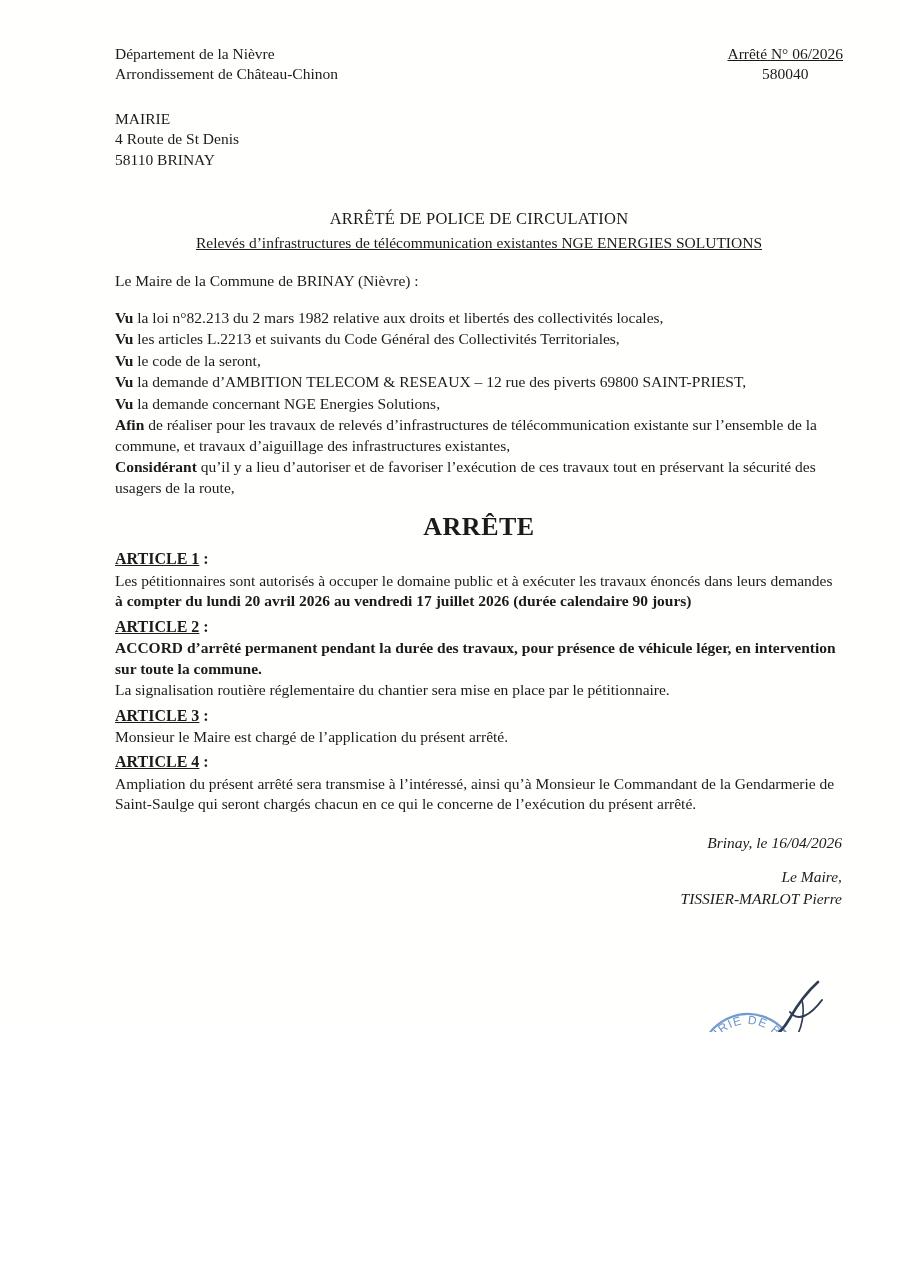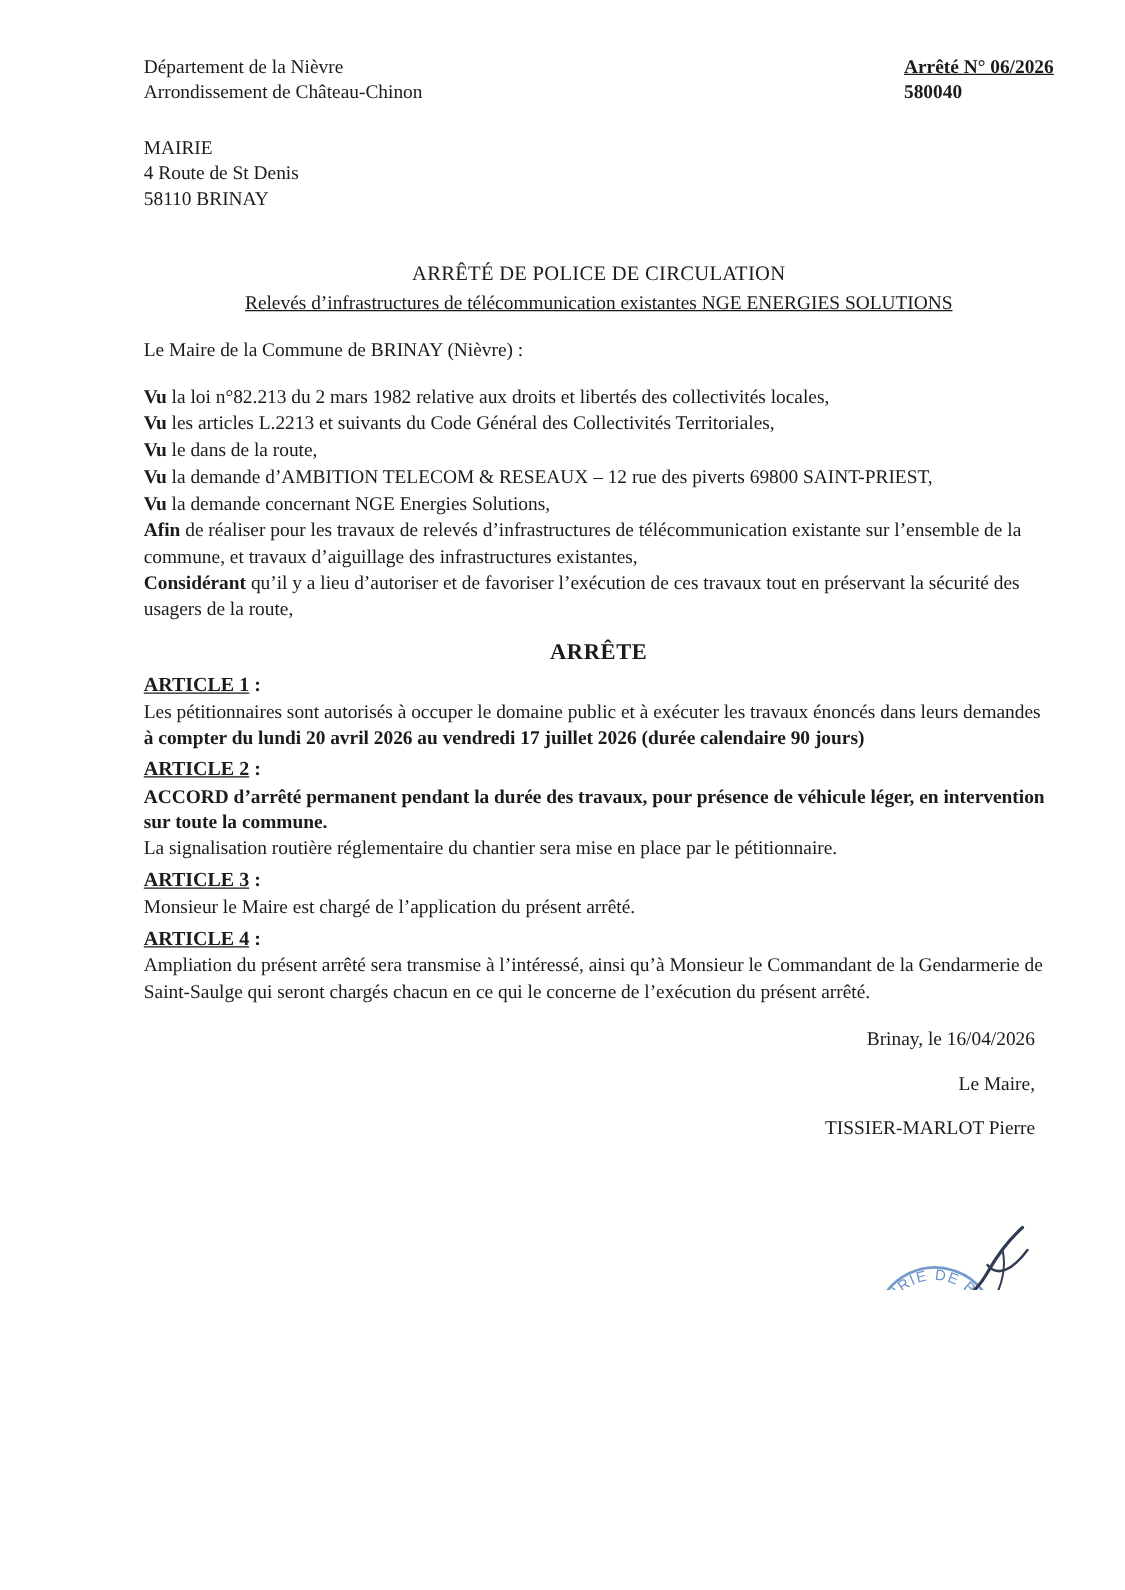--- a/index.html
+++ b/index.html
@@ -12,44 +12,44 @@
     font-family:"Liberation Serif", serif;
     color:#1b1b1b;
     overflow:hidden;
   }
   .content {
     position:absolute; top:44px; left:115px; right:57px;
     font-size:15.5px; line-height:1.32;
   }
   .doc-header { display:flex; justify-content:space-between; align-items:flex-start; }
   .doc-header .left p { margin:0; }
-  .doc-header .right { text-align:left;font-weight:bold; }
+  .doc-header .right { text-align:center; }
   .u { text-decoration:underline; }
   .mairie { margin-top:24px; }
   .mairie p { margin:0; }
   .title-block { margin-top:38px; text-align:center; }
   .title-main { font-weight:normal; font-size:16.5px; letter-spacing:0.2px; }
   .title-sub { text-decoration:underline; margin-top:3px; font-size:15.5px; }
   .intro { margin-top:18px; }
   .recitals { margin-top:16px; }
   .recitals p { margin:1px 0; }
   .recitals .lead { font-weight:bold; }
   .decree {
     margin-top:12px; text-align:center;
-    font-size:18px; font-weight:bold; letter-spacing:0.5px;
+    font-size:26px; font-weight:bold; letter-spacing:0.5px;
   }
   .article { margin-top:4px; }
   .article h3 { font-size:16px; font-weight:bold; display:inline; }
   .article h3 .hu { text-decoration:underline; }
   .article p { margin-top:1px; }
   .emph { font-weight:bold; }
   .boldline { font-weight:bold; }
   .sig-block { margin-top:18px; text-align:right; }
   .sig-block .role-name { margin-top:14px; }
-  .sig-block p { margin:15px; }
+  .sig-block p { margin:1px;font-style:italic; }
 
   
   .stamp-wrap { position:absolute; left:662px; top:978px; width:200px; height:160px; }
   .stamp-wrap svg { display:block; }
 
   
   .ar-box {
     position:absolute; left:45px; top:1102px; width:357px;
     border:3px solid #000; background:#fff;
   }
@@ -93,21 +93,21 @@
     <div class="title-block">
       <div class="title-main">ARRÊTÉ DE POLICE DE CIRCULATION</div>
       <div class="title-sub">Relevés d’infrastructures de télécommunication existantes NGE ENERGIES SOLUTIONS</div>
     </div>
 
     <p class="intro">Le Maire de la Commune de BRINAY (Nièvre) :</p>
 
     <div class="recitals">
       <p><span class="lead">Vu</span><span> la loi n°82.213 du 2 mars 1982 relative aux droits et libertés des collectivités locales,</span></p>
       <p><span class="lead">Vu</span><span> les articles L.2213 et suivants du Code Général des Collectivités Territoriales,</span></p>
-      <p><span class="lead">Vu</span><span> le dans de la route,</span></p>
+      <p><span class="lead">Vu</span><span> le code de la seront,</span></p>
       <p><span class="lead">Vu</span><span> la demande d’AMBITION TELECOM &amp; RESEAUX – 12 rue des piverts 69800 SAINT-PRIEST,</span></p>
       <p><span class="lead">Vu</span><span> la demande concernant NGE Energies Solutions,</span></p>
       <p><span class="lead">Afin</span><span> de réaliser pour les travaux de relevés d’infrastructures de télécommunication existante sur l’ensemble de la commune, et travaux d’aiguillage des infrastructures existantes,</span></p>
       <p><span class="lead">Considérant</span><span> qu’il y a lieu d’autoriser et de favoriser l’exécution de ces travaux tout en préservant la sécurité des usagers de la route,</span></p>
     </div>
 
     <div class="decree">ARRÊTE</div>
 
     <div class="article">
       <h3><span class="hu">ARTICLE 1</span><span> :</span></h3>

